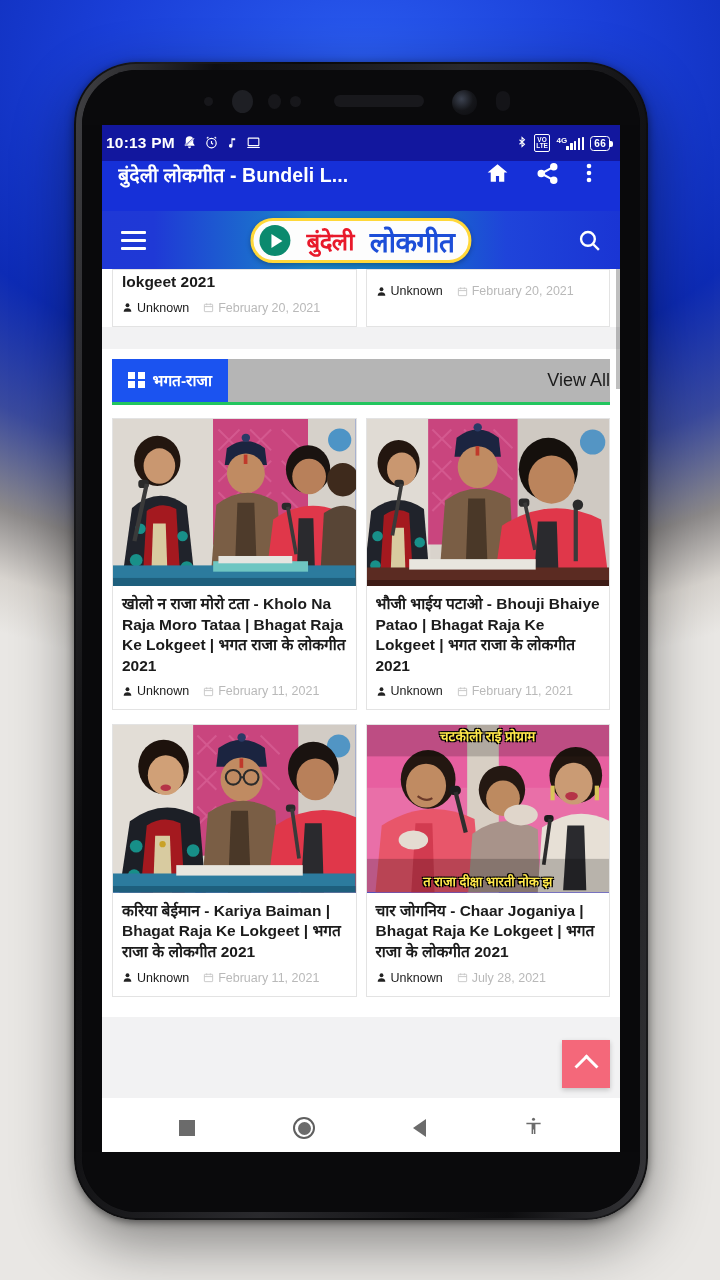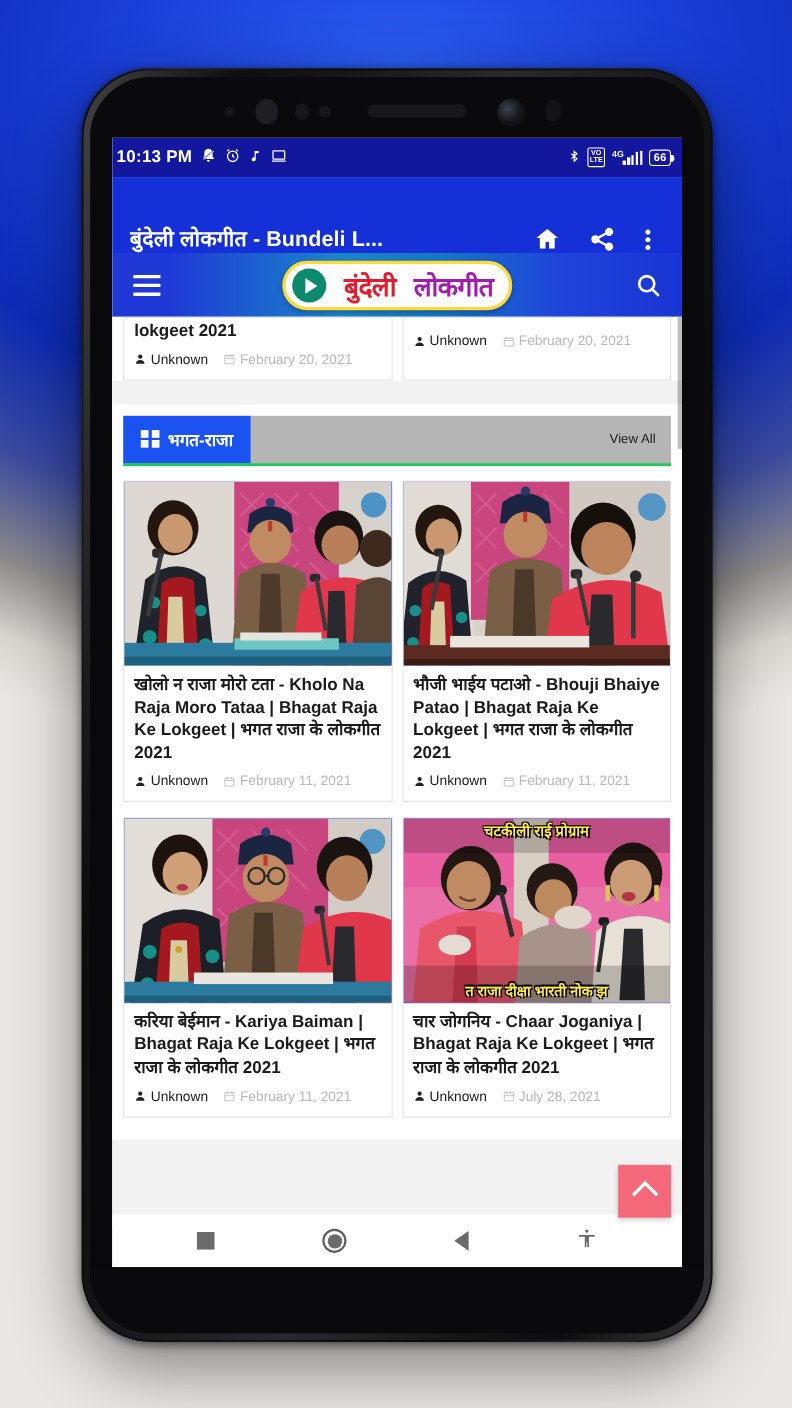--- a/index.html
+++ b/index.html
@@ -78,21 +78,21 @@
   .volte{
     border:1.6px solid #fff; border-radius:2px; font-size:6.5px; line-height:6.5px;
     padding:1.5px 1.5px; text-align:center; font-weight:bold;
   }
   .bars{ display:flex; align-items:flex-end; gap:1.3px; height:13px; }
   .bars i{ width:2.6px; background:#fff; display:block; border-radius:.5px; }
   .g4{ font-size:8px; font-weight:bold; margin-right:-1px; align-self:flex-start; }
 
   
   .appbar{
-    height:69px; background:#1630d8; display:flex; align-items:flex-end;
+    height:50px; background:#1630d8; display:flex; align-items:flex-start;
     padding:0 14px 0 16px; gap:0;
   }
   .appbar-title{
     color:#fff; font-size:19.5px; font-weight:bold; white-space:nowrap;
     overflow:hidden; flex:1; letter-spacing:.1px;
   }
   .appbar-icon{ width:50px; display:flex; align-items:center; justify-content:center; color:#fff; }
   .appbar-icon.small{ width:34px; }
 
   
@@ -110,21 +110,21 @@
   }
   .logo-play{
     width:31px; height:31px; border-radius:50%; background:#0b8a6e;
     display:flex; align-items:center; justify-content:center; flex:none;
   }
   .logo-play::after{
     content:""; border-left:11px solid #fff; border-top:7px solid transparent;
     border-bottom:7px solid transparent; margin-left:3px;
   }
   .logo-t1{ color:#e8192b; font-size:24px; font-weight:bold; letter-spacing:-.5px; }
-  .logo-t2{ color:#a21caf; font-size:24px; font-weight:bold; letter-spacing:-.5px; }
+  .logo-t2{ color:#1d4ed8; font-size:28px; font-weight:bold; letter-spacing:-.5px; }
   .searchbtn{ margin-left:auto; width:62px; display:flex; align-items:center; justify-content:center; }
 
   
   .content{ background:#f2f2f3; height:calc(100% - 36px - 56px - 58px - 48px); overflow:hidden; position:relative; }
 
   .page{ background:#fff; }
   .grid2{ display:flex; padding:0 10px; gap:9px; }
   .card{
     flex:1; background:#fff; border:1px solid #e3e3e3; min-width:0;
   }
@@ -142,21 +142,21 @@
   .catwrap{ background:#fff; padding:10px 10px 0; }
   .catbar{ display:flex; height:46px; border-bottom:3px solid #22c55e; }
   .cattab{
     background:#1b53f0; color:#fff; font-size:15.5px; font-weight:bold;
     display:flex; align-items:center; gap:8px; padding:0 16px;
   }
   .grid-icon{ display:grid; grid-template-columns:7px 7px; grid-template-rows:7px 7px; gap:2.5px; }
   .grid-icon i{ background:#fff; display:block; }
   .catfill{
     flex:1; background:#b5b5b5; display:flex; align-items:center; justify-content:flex-end;
-    padding-right:14px; color:#1b1b1b; font-size:12px;
+    color:#1b1b1b; font-size:18px;
   }
 
   .spacer{ height:13px; background:#fff; }
   .rowgap{ height:14px; background:#fff; }
 
   
   .thumb-box{ position:relative; width:100%; padding-top:69%; overflow:hidden; background:#1d4ed8; }
   .thumb-box svg{ position:absolute; inset:0; width:100%; height:100%; }
 
   

